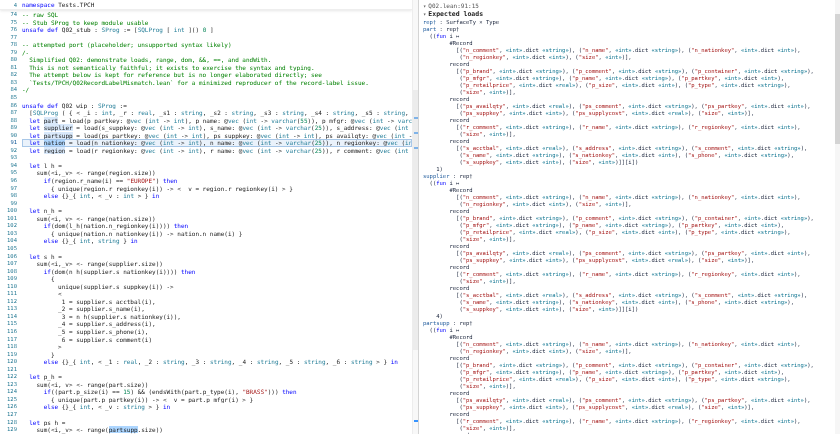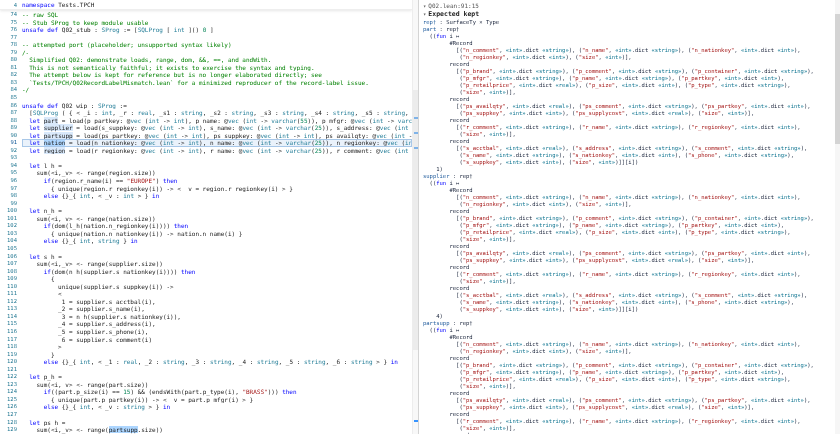--- a/index.html
+++ b/index.html
@@ -118,21 +118,21 @@
     <div class="mk" style="top:420px;background:#3794ff"></div>
   </div>
 
   <div class="infoview">
     <div class="iv-head">
       <span class="tri">▾</span>
       <span>Q02.lean:91:15</span>
     </div>
     <div class="iv-sec">
       <span class="tri">▾</span>
-      <span>Expected kept</span>
+      <span>Expected loads</span>
     </div>
     <div class="iv-lines" id="iv-lines">
         <div class="ivl"><span class="hn">rep†</span> : SurfaceTy × Type</div>
         <div class="ivl"><span class="hn">part</span> : rep†</div>
         <div class="ivl">  ((<span class="kw">fun</span> i ↦</div>
         <div class="ivl">        #Record</div>
         <div class="ivl">          [(<span class="st">"n_comment"</span>, <span class="ty2">«int»</span>.dict <span class="ty2">«string»</span>), (<span class="st">"n_name"</span>, <span class="ty2">«int»</span>.dict <span class="ty2">«string»</span>), (<span class="st">"n_nationkey"</span>, <span class="ty2">«int»</span>.dict <span class="ty2">«int»</span>),</div>
         <div class="ivl">           (<span class="st">"n_regionkey"</span>, <span class="ty2">«int»</span>.dict <span class="ty2">«int»</span>), (<span class="st">"size"</span>, <span class="ty2">«int»</span>)],</div>
         <div class="ivl">        record</div>
         <div class="ivl">          [(<span class="st">"p_brand"</span>, <span class="ty2">«int»</span>.dict <span class="ty2">«string»</span>), (<span class="st">"p_comment"</span>, <span class="ty2">«int»</span>.dict <span class="ty2">«string»</span>), (<span class="st">"p_container"</span>, <span class="ty2">«int»</span>.dict <span class="ty2">«string»</span>),</div>

